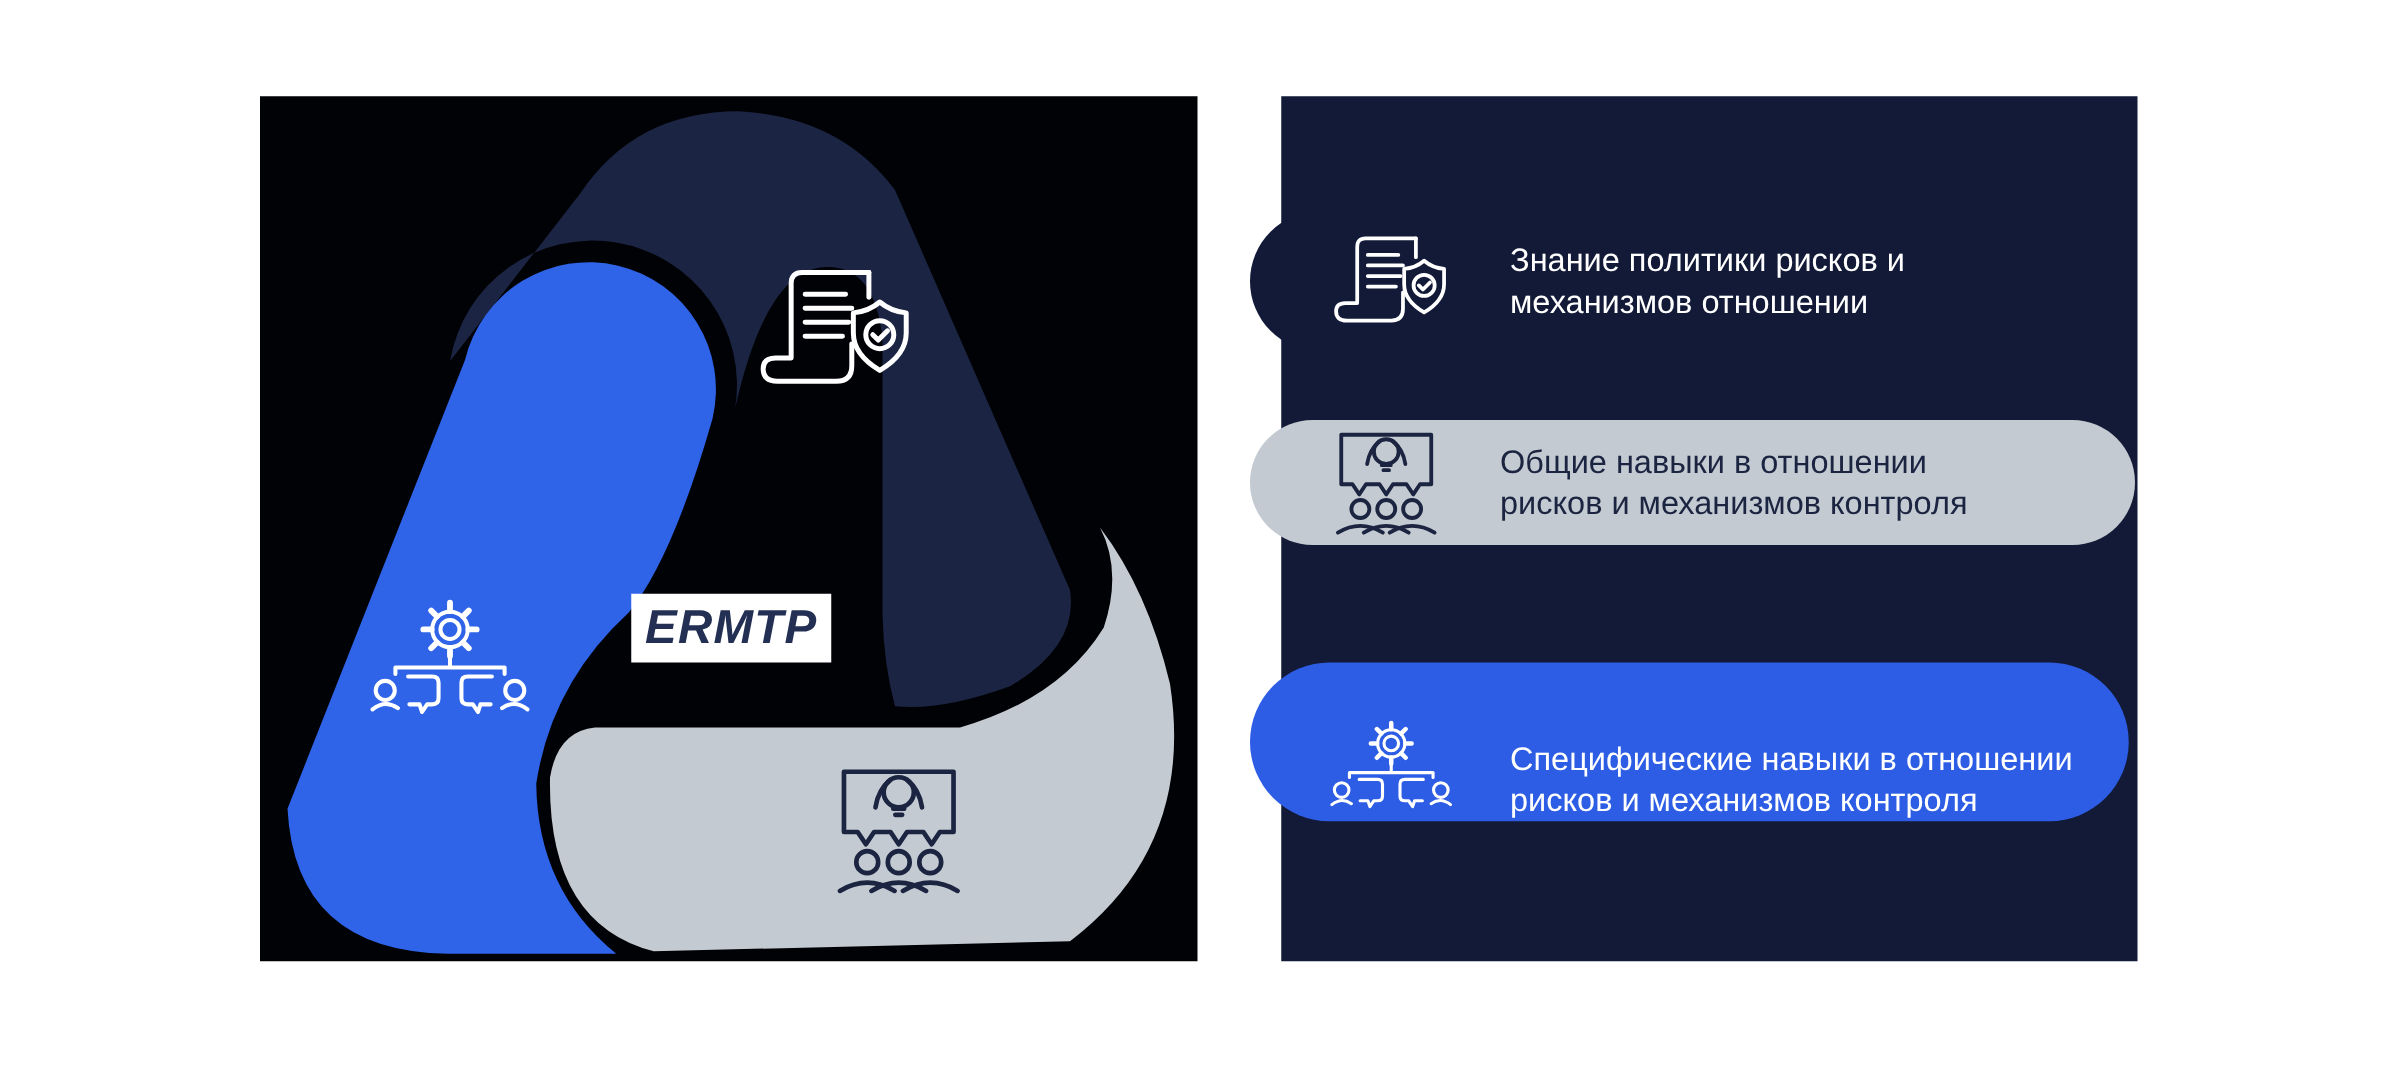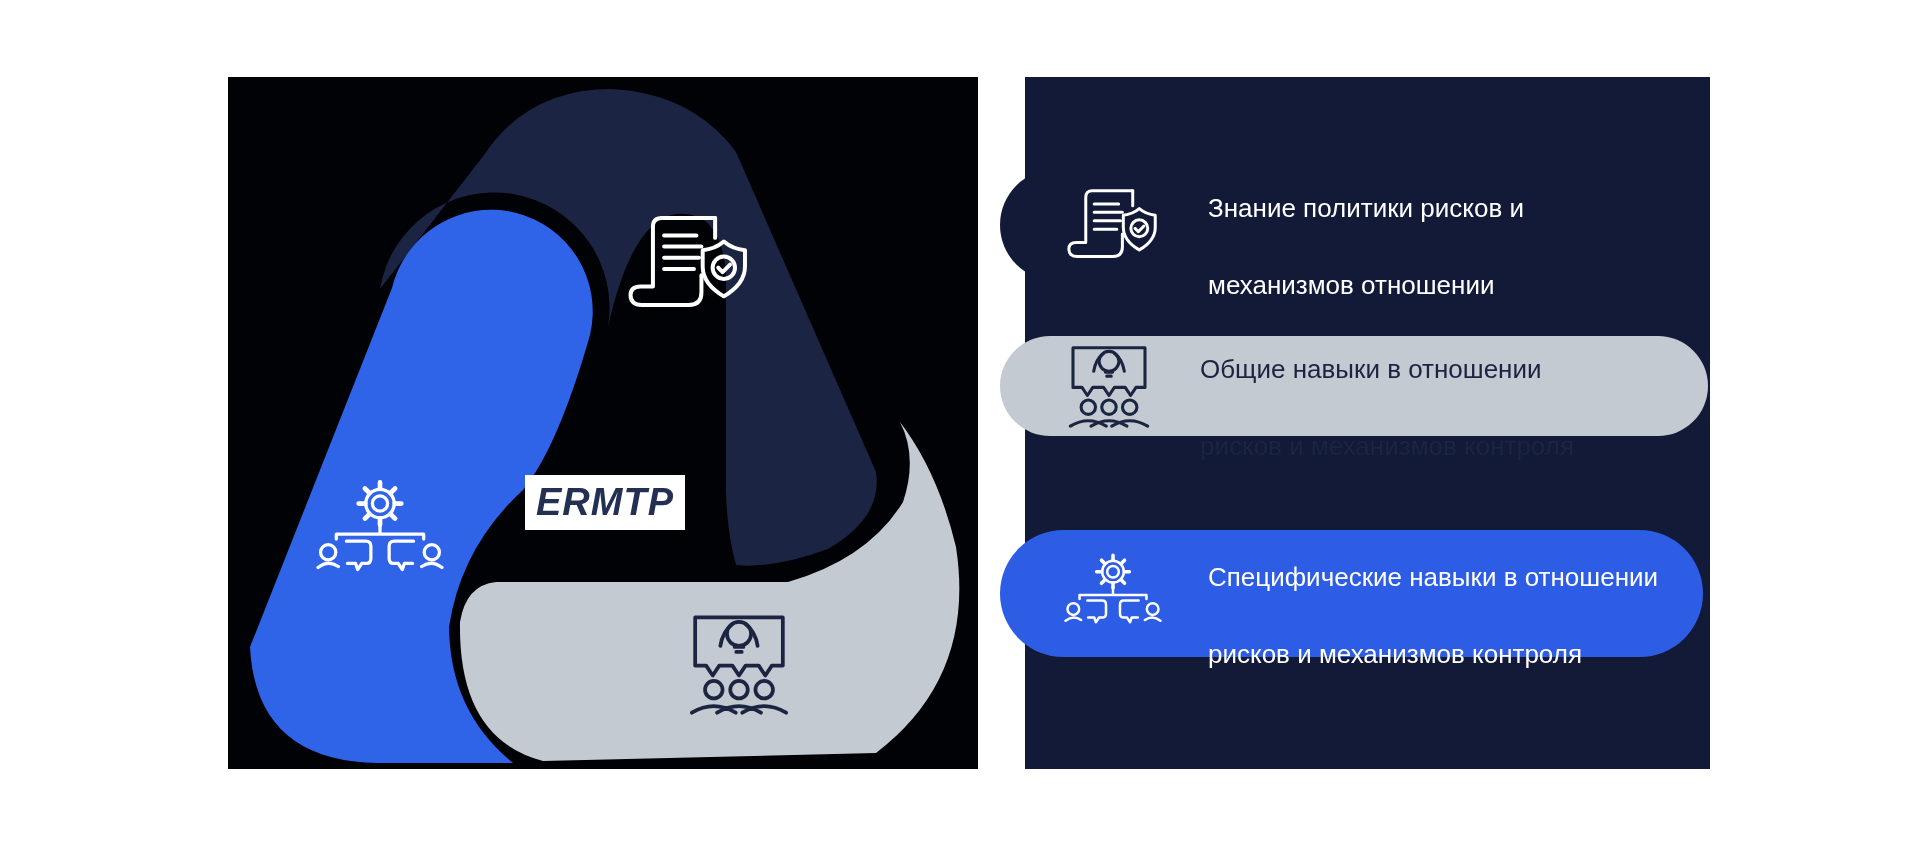--- a/index.html
+++ b/index.html
@@ -4,21 +4,20 @@
 <style>
   html,body{margin:0;padding:0;background:#ffffff;}
   .stage{
     position:relative;width:1920px;height:861px;background:#ffffff;
     font-family:"Liberation Sans",sans-serif;overflow:hidden;
   }
   
   .left-panel{
     position:absolute;left:208px;top:77px;width:750px;height:692px;
     background:#010205;
-    margin-left:20px;
   }
   .logo-svg{position:absolute;left:0;top:0;width:750px;height:692px;display:block;}
   .panel-icon{position:absolute;display:block;}
   .panel-icon.doc{left:396px;top:136px;width:130px;height:102px;color:#ffffff;}
   .panel-icon.gear{left:88px;top:402px;width:128px;height:106px;color:#ffffff;}
   .panel-icon.board{left:456px;top:536px;width:110px;height:103px;color:#1b2440;}
   .ermtp{
     position:absolute;left:297px;top:398px;width:160px;height:55px;
     background:#ffffff;display:flex;align-items:center;justify-content:center;
     font-style:italic;font-weight:bold;font-size:38px;color:#233054;letter-spacing:1px;
@@ -27,24 +26,24 @@
   .right-panel{
     position:absolute;left:1025px;top:77px;width:685px;height:692px;
     background:#121a37;
   }
   .pill{
     position:absolute;left:1000px;display:flex;align-items:center;
     padding-left:64px;box-sizing:border-box;
   }
   .pill .icon{flex:0 0 auto;display:block;}
   .pill .text{margin-left:46px;font-size:26px;line-height:33px;}
-  .pill .text span{display:block;white-space:nowrap;margin-top:44px;}
+  .pill .text span{display:block;white-space:nowrap;}
   .pill-1{top:169px;width:692px;height:112px;border-radius:56px;background:#121a37;color:#ffffff;}
   .pill-2{top:336px;width:708px;height:100px;border-radius:62px;background:#c3cad1;color:#1b2440;}
-  .pill-3{top:530px;width:703px;height:127px;border-radius:64px;background:#2d5de4;color:#ffffff;}
+  .pill-3{top:530px;width:703px;height:127px;border-radius:64px;background:#2d5de4;color:#ffffff;align-items:flex-end;}
   .pill-1 .icon{width:98px;height:77px;}
   .pill-2 .icon{width:90px;height:85px;}
   .pill-3 .icon{width:98px;height:81px;}
   .icon-defs{position:absolute;width:0;height:0;overflow:hidden;}
 </style>
 </head>
 <body>
 
 <svg class="icon-defs" xmlns="http://www.w3.org/2000/svg" aria-hidden="true">
   <defs>

